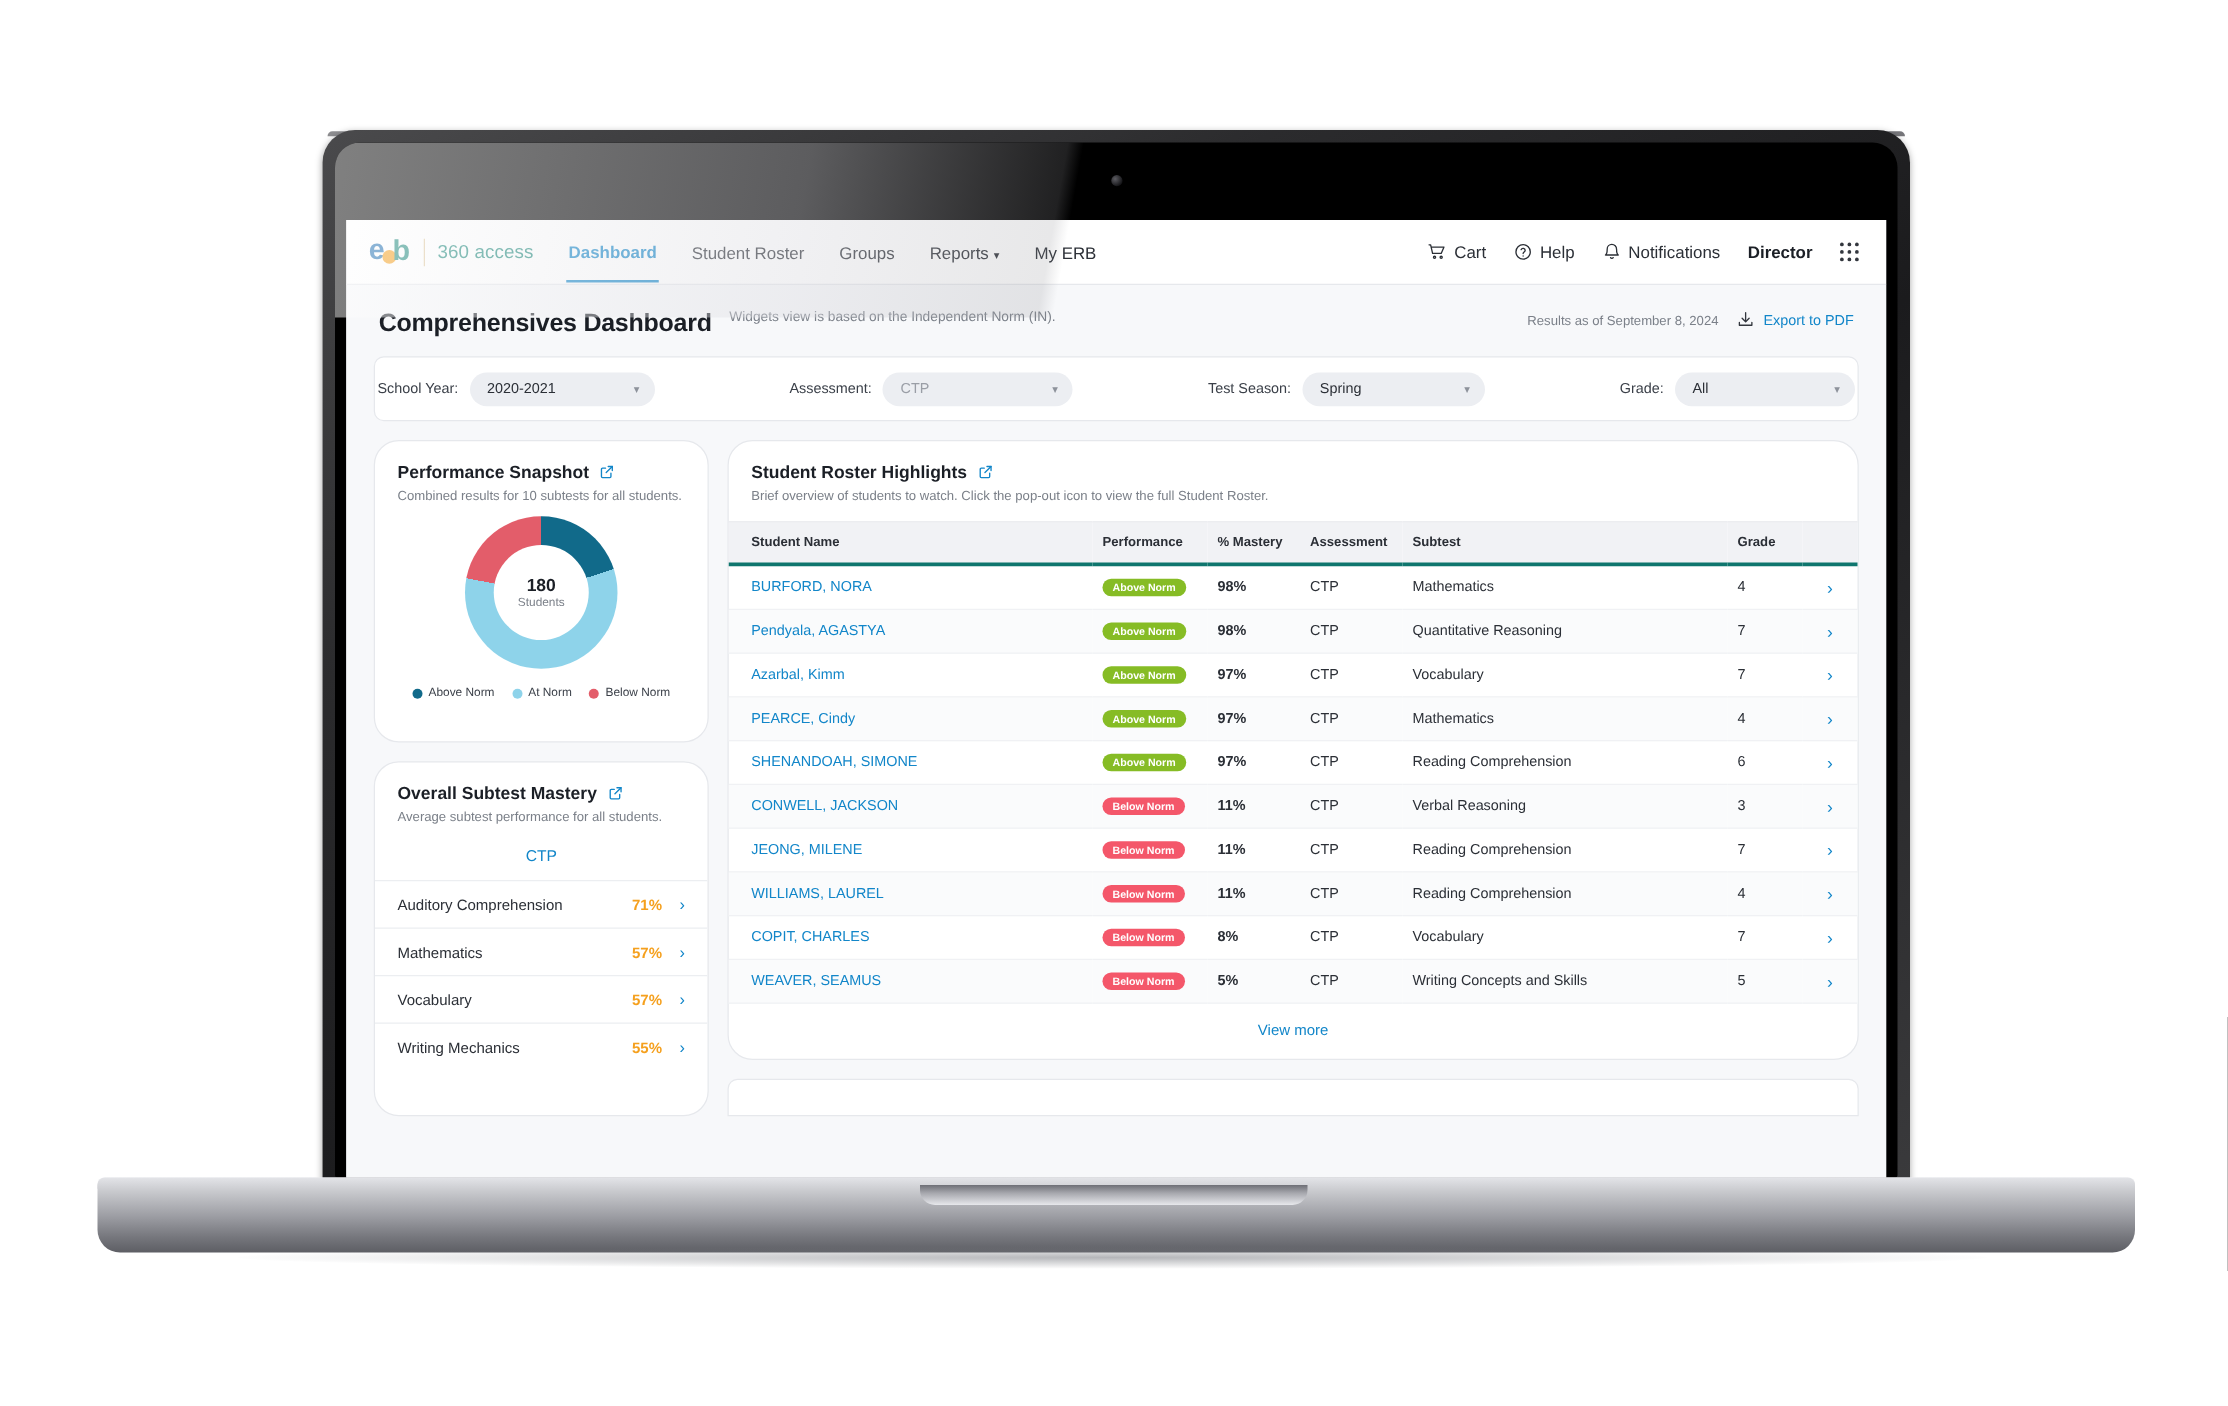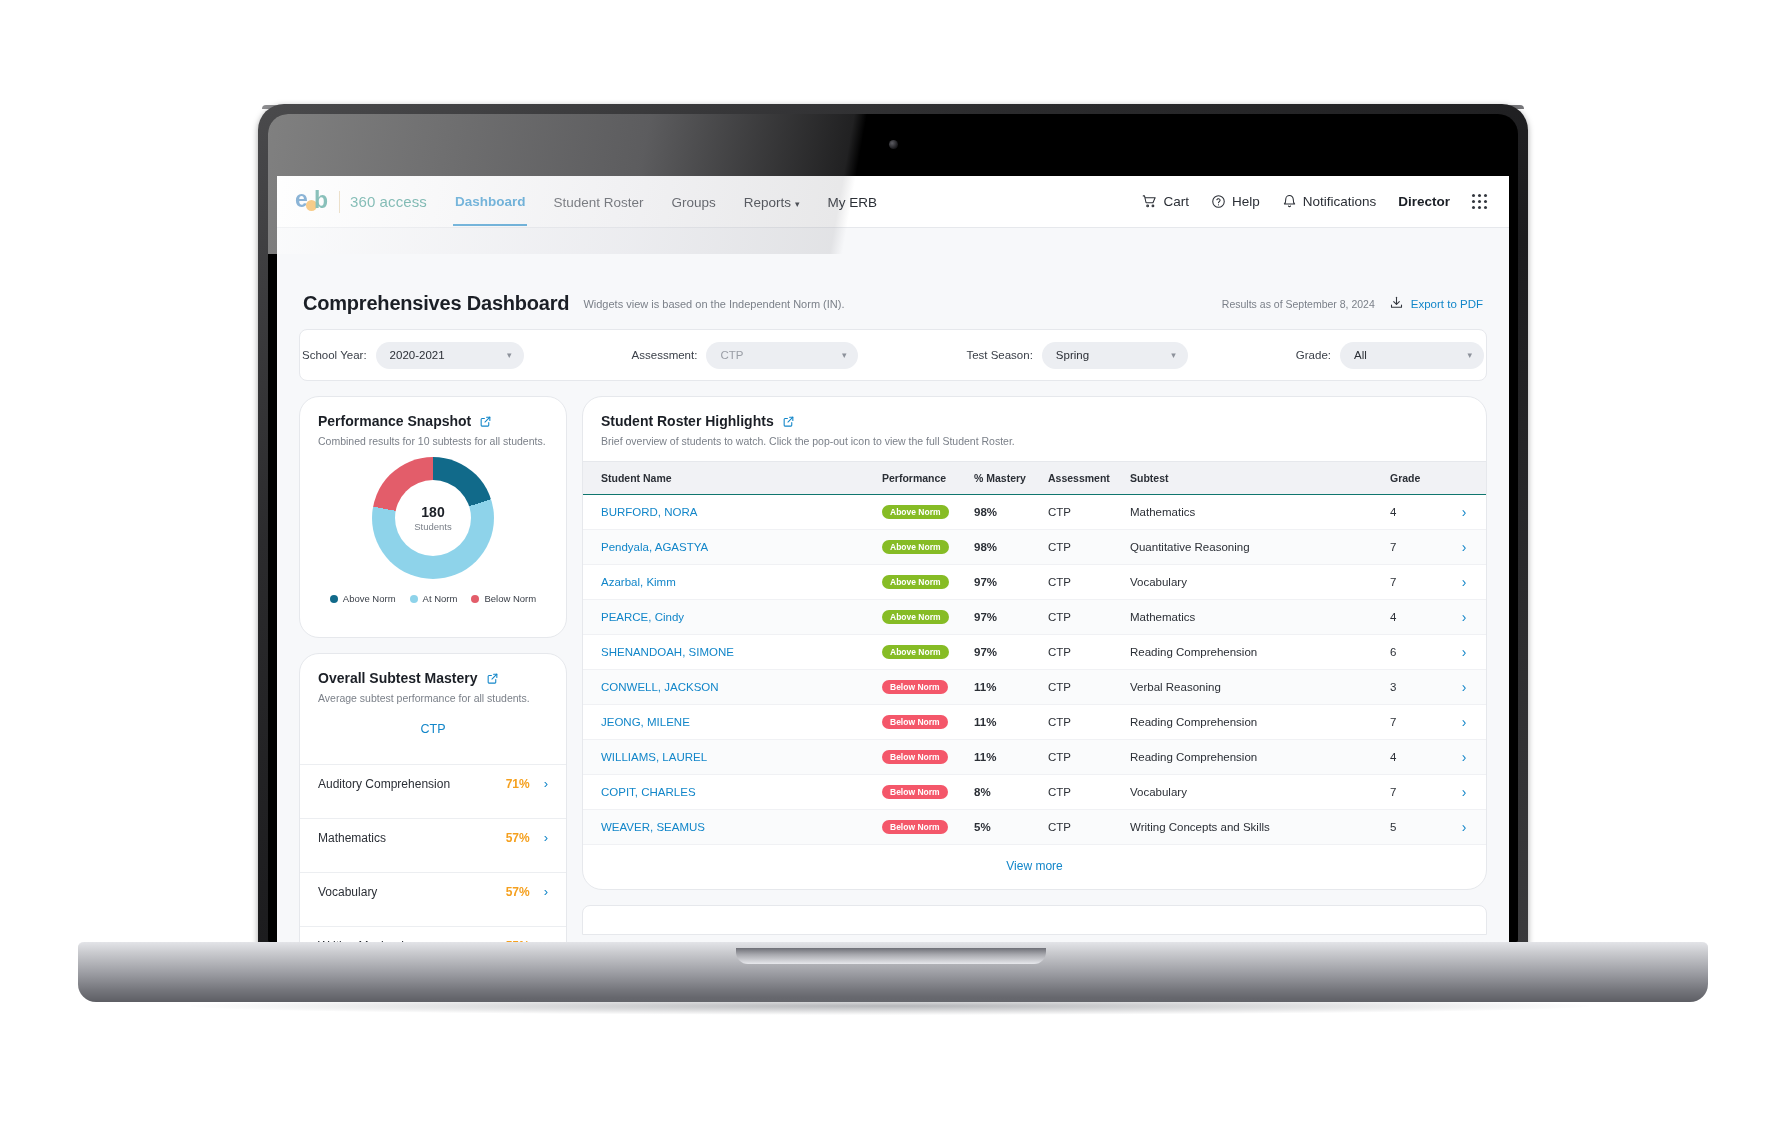--- a/index.html
+++ b/index.html
@@ -141,21 +141,21 @@
   #nav-right { margin-left: auto; display: flex; align-items: center; gap: 22px; }
   .nav-action { display: flex; align-items: center; gap: 6px; font-size: 13.5px; color: #2b2f36; cursor: pointer; }
   .nav-action svg { display: block; }
   #user-role { font-size: 13.5px; font-weight: 700; color: #1b1f26; cursor: pointer; }
   #app-grid { display: grid; grid-template-columns: repeat(3, 3px); gap: 3px; cursor: pointer; }
   #app-grid i { width: 3px; height: 3px; background: #33373e; border-radius: 50%; display: block; }
 
   
   #page { padding: 20px 22px 0; height: 716px; overflow: hidden; background: #f7f8fa; }
 
-  #page-head { display: flex; align-items: center; padding: 0 4px 14px; margin-top: 44px; }
+  #page-head { display: flex; align-items: flex-start; padding: 0 4px 14px; }
   #page-title { font-size: 20px; font-weight: 700; color: #1b1f26; letter-spacing: -0.2px; }
   #page-subtitle { font-size: 11px; color: #7b8089; margin-left: 14px; }
   #page-head-right { margin-left: auto; display: flex; align-items: center; gap: 14px; }
   #results-date { font-size: 10.5px; color: #7b8089; }
   #export-pdf { display: flex; align-items: center; gap: 7px; font-size: 11.5px; color: #1286c9; cursor: pointer; }
 
   
   #filters {
     background: #ffffff; border: 1px solid #e6e8ec; border-radius: 8px;
     height: 52px; display: flex; align-items: center; padding: 0 2px; gap: 8px; justify-content: flex-end;
@@ -207,33 +207,32 @@
   
   #mastery-card { flex: 1; overflow: hidden; }
   #mastery-assessment {
     text-align: center; font-size: 12.5px; color: #1286c9;
     padding: 18px 0 12px;
   }
   .mastery-row {
     display: flex; align-items: center;
     padding: 11px 18px; border-top: 1px solid #eceef1;
     cursor: pointer;
-    margin-top: 16px;
   }
   .mastery-name { font-size: 12px; color: #2b2f36; }
   .mastery-pct { margin-left: auto; font-size: 12px; font-weight: 700; color: #f5a01e; }
   .mastery-chev { margin-left: 14px; color: #1286c9; font-size: 13px; }
 
   
   #roster-card { }
   #roster-head { padding: 16px 18px 14px; }
   table { width: 100%; border-collapse: collapse; }
   thead th {
     background: #f1f2f5; font-size: 10.5px; font-weight: 700; color: #2b2f36;
-    text-align: left; padding: 10px 8px; border-top: 1px solid #e6e8ec; border-bottom: 1px solid #0f766e;
+    text-align: left; padding: 10px 8px; border-top: 1px solid #e6e8ec; border-bottom: 3px solid #0f766e;
   }
   thead th:first-child { padding-left: 18px; }
   tbody td { font-size: 11.5px; color: #2b2f36; padding: 9px 8px; border-bottom: 1px solid #f0f1f4; }
   tbody td:first-child { padding-left: 18px; }
   tbody tr:nth-child(even) { background: #fafbfc; }
   .student-link { color: #1286c9; cursor: pointer; }
   .badge {
     display: inline-block; border-radius: 9px; padding: 2px 8px;
     font-size: 8.5px; font-weight: 700; color: #ffffff; white-space: nowrap;
   }

